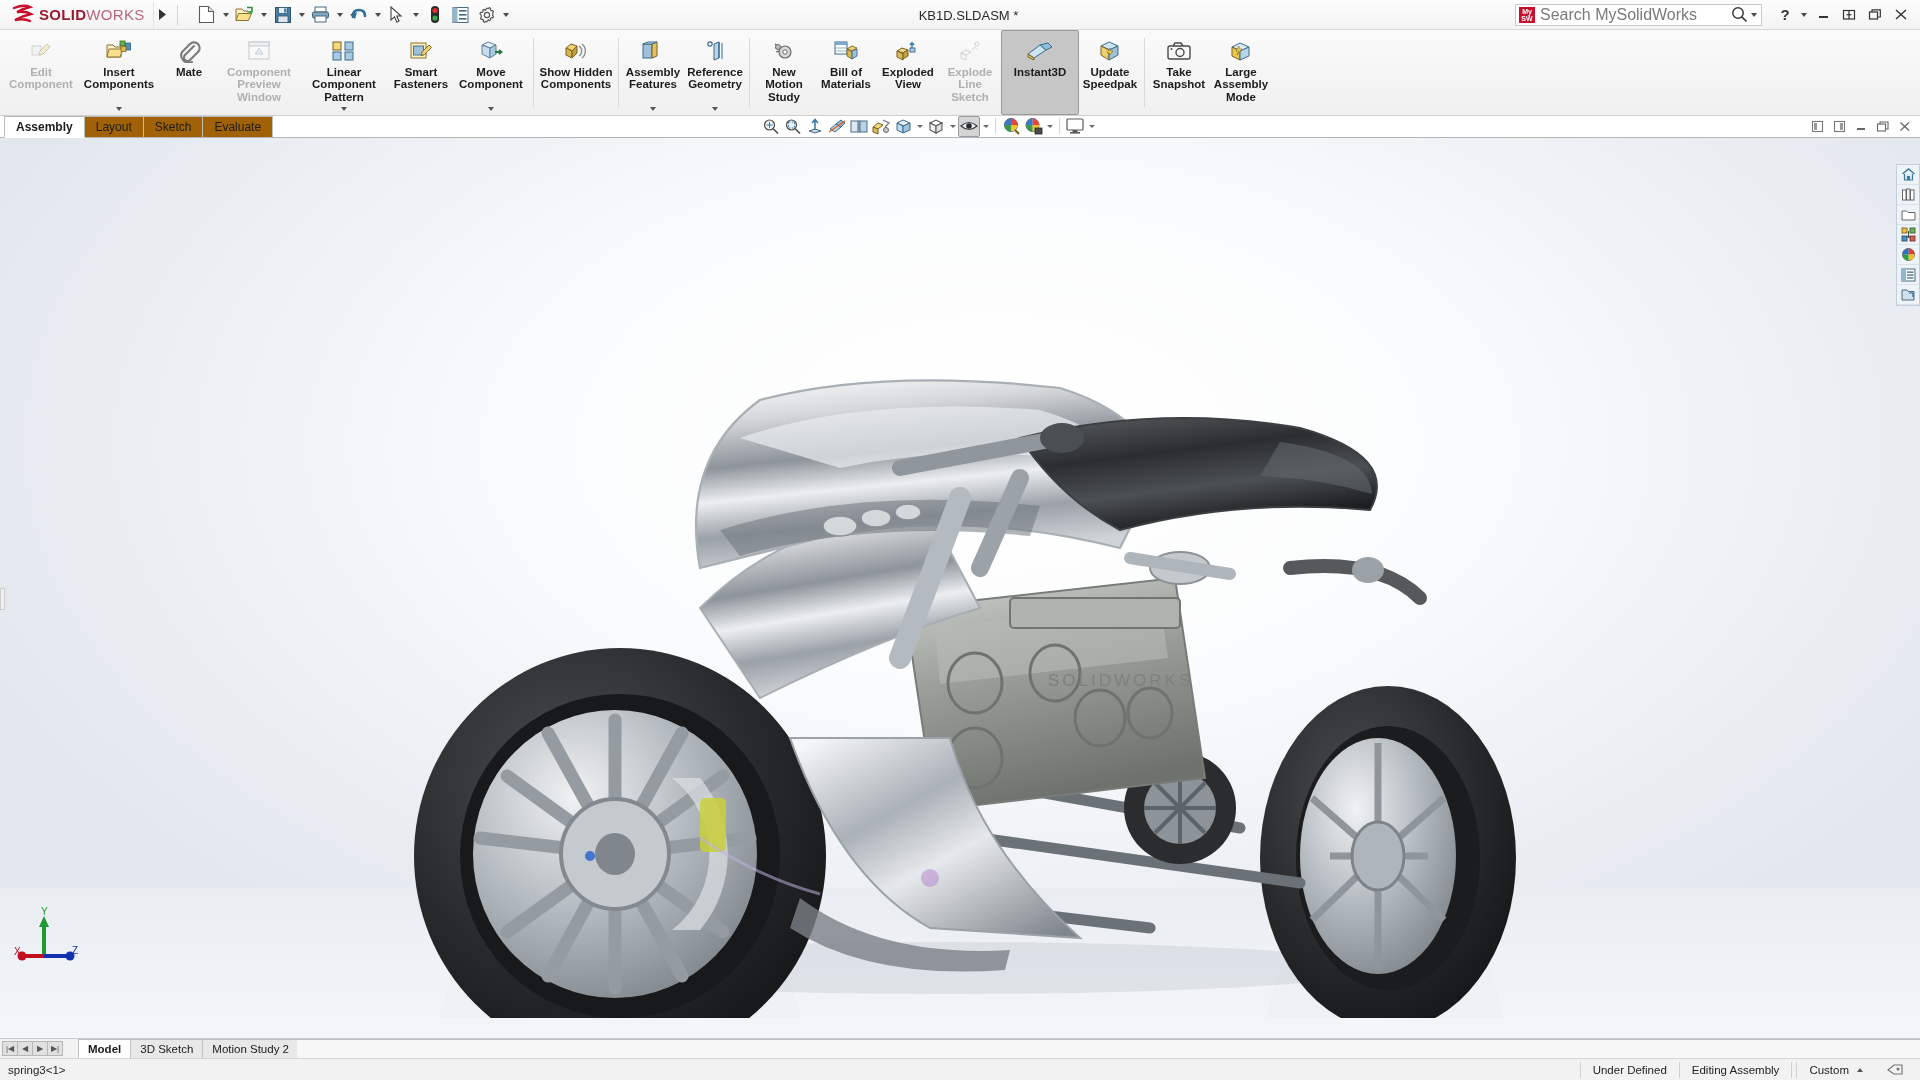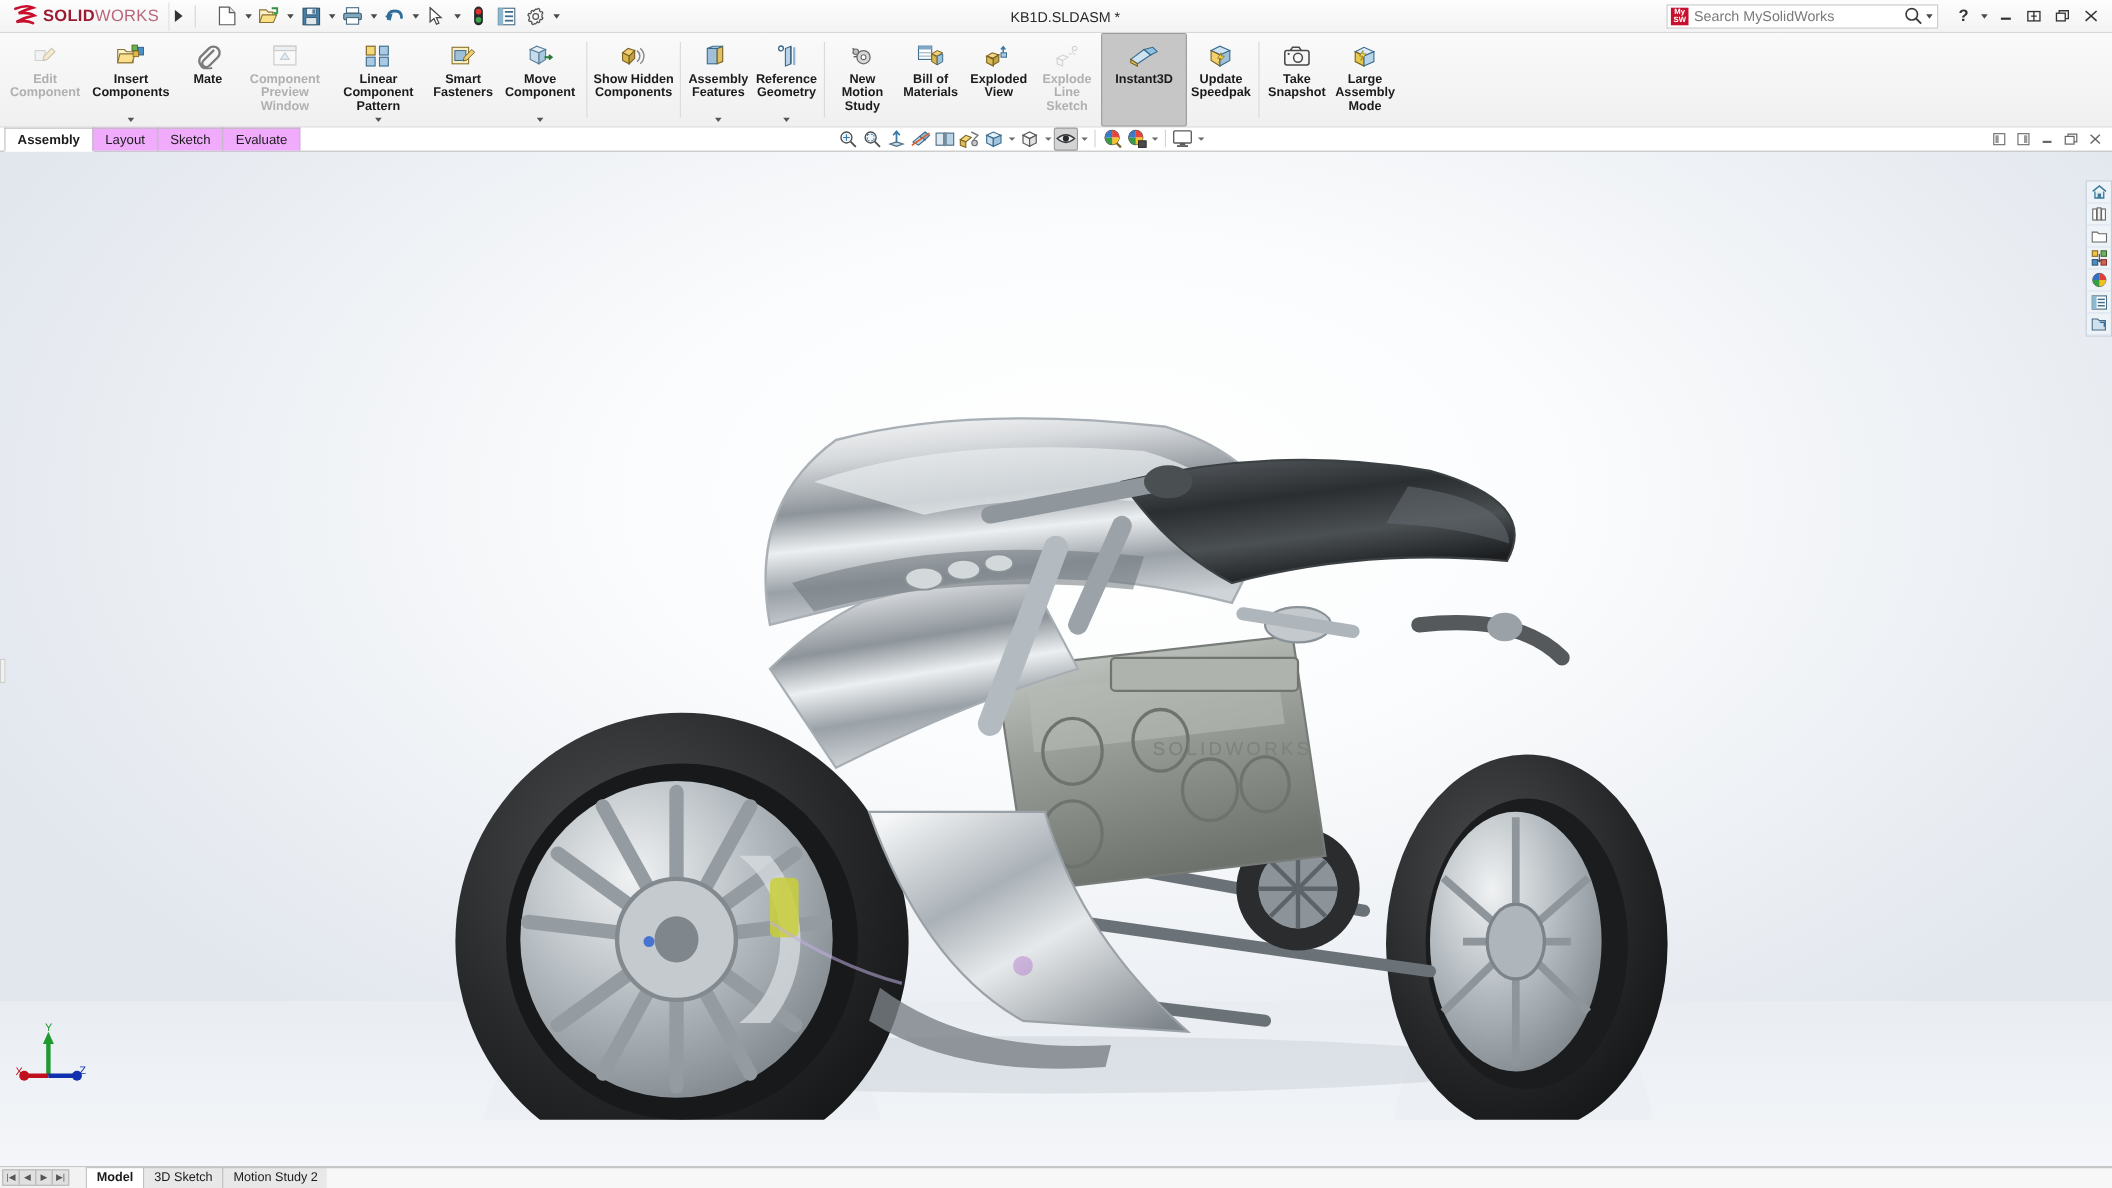--- a/index.html
+++ b/index.html
@@ -45,21 +45,21 @@
     display: flex; align-items: center; height: 22px;
     border: 1px solid #c9c9c9; background: #fff; padding: 0 2px 0 3px; margin-right: 10px;
   }
   .mysw {
     width: 16px; height: 16px; background: #c8102e; color: #fff;
     font-size: 7px; line-height: 7px; font-weight: bold;
     display: flex; flex-direction: column; align-items: center; justify-content: center;
     margin-right: 5px;
   }
   .search-input {
-    border: 0; outline: 0; width: 190px; font-size: 13px; color: #ef4444;
+    border: 0; outline: 0; width: 190px; font-size: 16px; color: #ef4444;
     font-family: "Liberation Sans", sans-serif; background: transparent;
   }
   .search-input::placeholder { color: #7a7a7a; }
   .win-btn { width: 26px; height: 24px; display: flex; align-items: center; justify-content: center; cursor: pointer; color: #333; }
   .help-q { font-size: 15px; font-weight: bold; color: #333; }
 
   
   .ribbon {
     height: 86px; min-height: 86px;
     background: linear-gradient(#fafafa, #f0f0f0);
@@ -84,21 +84,21 @@
   .rbtn.disabled .ricon { opacity: .33; }
   .rbtn .rcaret { margin-top: auto; margin-bottom: 3px; border-left: 3.5px solid transparent; border-right: 3.5px solid transparent; border-top: 4px solid #555; }
 
   
   .tabstrip {
     height: 22px; min-height: 22px; display: flex; align-items: flex-end;
     background: #fff; border-bottom: 1px solid #b5b5b5; position: relative;
   }
   .tab {
     height: 21px; padding: 0 11px; display: flex; align-items: center;
-    font-size: 12px; background: #f0abfc; border: 1px solid #bdbdbd; border-bottom: none;
+    font-size: 12px; background: #a16207; border: 1px solid #bdbdbd; border-bottom: none;
     margin-right: -1px; cursor: pointer; color: #1b1b1b;
   }
   .tab.active { background: #fff; border-bottom: 1px solid #fff; font-weight: bold; margin-bottom: -1px; height: 22px; }
 
   
   .viewbar { position: absolute; left: 760px; bottom: 0px; height: 22px; display: flex; align-items: center; }
   .vbtn { width: 22px; height: 21px; display: flex; align-items: center; justify-content: center; cursor: pointer; border: 1px solid transparent; border-radius: 2px; }
   .vbtn.active { background: #d4d4d4; border: 1px solid #9a9a9a; }
   .vcaret { width: 11px; height: 21px; display: flex; align-items: center; justify-content: center; cursor: pointer; }
   .vcaret::after { content: ""; border-left: 3px solid transparent; border-right: 3px solid transparent; border-top: 3.5px solid #6a6a6a; }
@@ -949,13 +949,30 @@
       </div>
     <div class="btab">
         <span>3D Sketch</span>
       </div>
     <div class="btab">
         <span>Motion Study 2</span>
       </div>
     <div class="btab-fill"></div>
   </div>
 
+  <div class="statusbar">
+    <div class="st-left">spring3&lt;1&gt;</div>
+    <div class="st-right">
+      <div class="st-cell">Under Defined</div>
+      <div class="st-cell">Editing Assembly</div>
+      <div class="st-cell" style="padding:0 2px;"></div>
+      <div class="st-cell st-up">
+          <span>Custom</span>
+        </div>
+      <div class="st-cell" style="border-left:none;">
+        <svg width="17" height="14" viewBox="0 0 17 14">
+          <path d="M1 7l6-5h8v9H7z" fill="none" stroke="#777" stroke-width="1.2"></path>
+          <circle cx="11" cy="6" r="1.6" fill="#777"></circle>
+        </svg>
+      </div>
+    </div>
+  </div>
 </div>
 
 </body></html>

